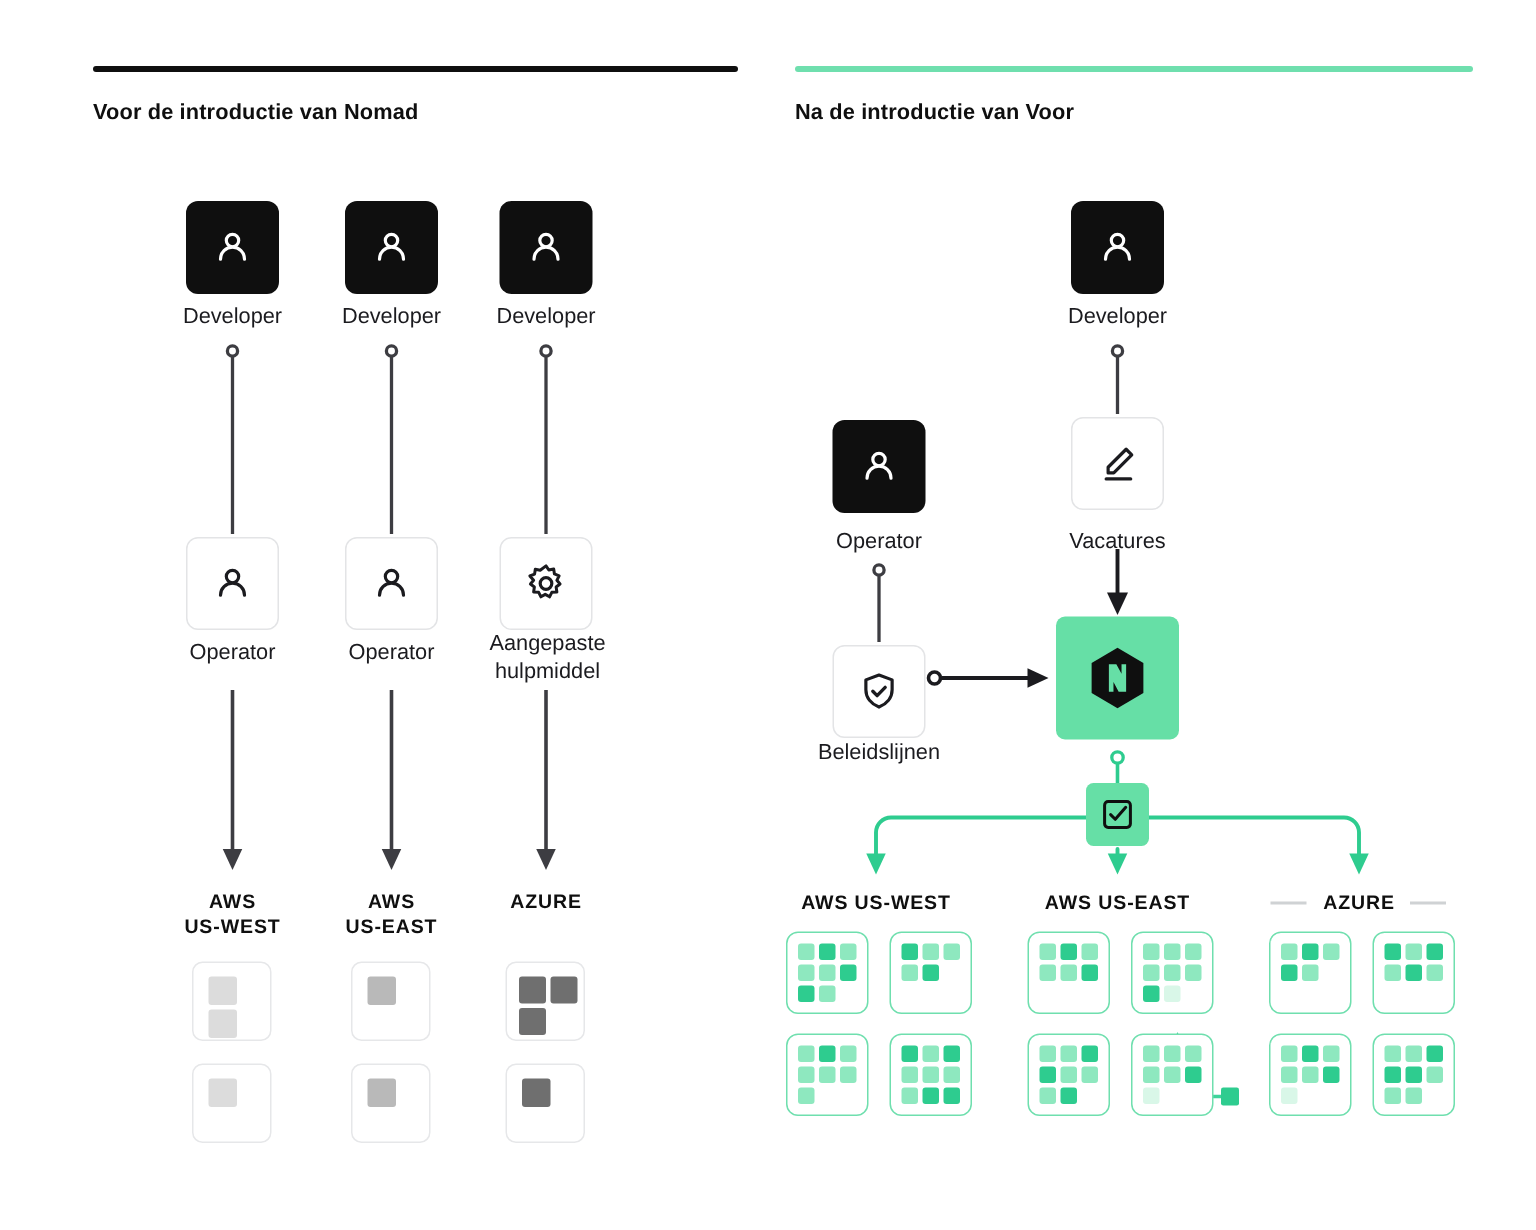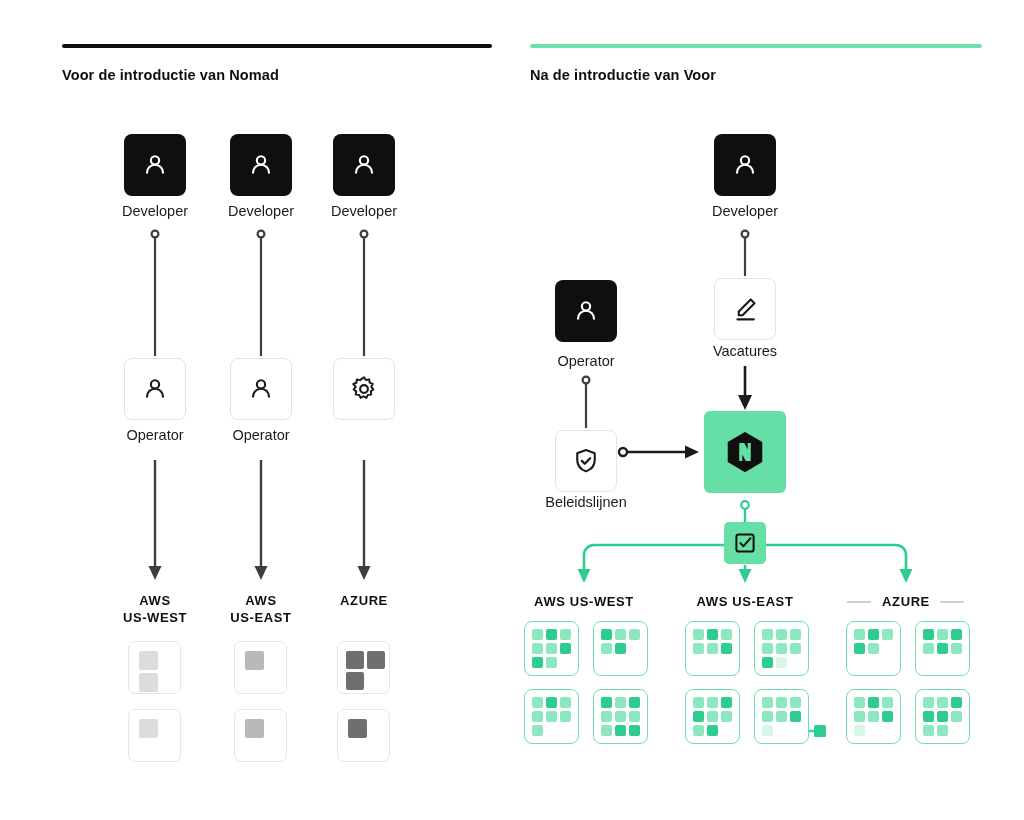--- a/index.html
+++ b/index.html
@@ -171,20 +171,21 @@
     </svg>
   </div>
   <div class="nlabel" style="left:304px;top:202px;width:120px;">Developer</div>
 
   <div class="tile tile-light" style="left:333px;top:358px;">
     <svg width="30" height="30" viewBox="0 0 24 24">
       <circle cx="12" cy="12" r="3.1" fill="none" stroke="#1b1b1f" stroke-width="1.7"></circle>
       <path d="M12 2.6l1.5 2.2 2.6-.5.4 2.6 2.5 1-1.2 2.4 1.7 2-2.1 1.6.4 2.6-2.7.2-1.2 2.4-2.3-1.3-2.3 1.3-1.2-2.4-2.7-.2.4-2.6-2.1-1.6 1.7-2L3.4 8l2.5-1 .4-2.6 2.6.5z" fill="none" stroke="#1b1b1f" stroke-width="1.6" stroke-linejoin="round"></path>
     </svg>
   </div>
+  <div class="nlabel wrap" style="left:310px;top:420px;width:110px;">Aangepaste hulpmiddel</div>
 
   <div class="cloud-label" style="left:304px;top:592px;width:120px;">AZURE</div>
 
   <div class="srvbox" style="left:337px;top:641px;">
     <div class="sq" style="left:8px;top:9px;width:18px;height:18px;background:#6f6f6f;"></div>
     <div class="sq" style="left:29px;top:9px;width:18px;height:18px;background:#6f6f6f;"></div>
     <div class="sq" style="left:8px;top:30px;width:18px;height:18px;background:#6f6f6f;"></div>
   </div>
   <div class="srvbox" style="left:337px;top:709px;">
     <div class="sq" style="left:10px;top:9px;width:19px;height:19px;background:#6f6f6f;"></div>
@@ -233,21 +234,21 @@
     </svg>
   </div>
   <div class="nlabel" style="left:685px;top:202px;width:120px;">Developer</div>
 
   <div class="tile tile-light" style="left:714px;top:278px;">
     <svg width="30" height="30" viewBox="0 0 24 24">
       <path d="M16.6 4.4l3 3L10 17H7v-3z" fill="none" stroke="#1b1b1f" stroke-width="1.7" stroke-linejoin="round"></path>
       <line x1="6" y1="20.2" x2="19" y2="20.2" stroke="#1b1b1f" stroke-width="1.8" stroke-linecap="round"></line>
     </svg>
   </div>
-  <div class="nlabel" style="left:685px;top:342px;width:120px;">Vacatures</div>
+  <div class="nlabel" style="left:685px;top:352px;width:120px;">Vacatures</div>
 
   <div class="tile tile-dark" style="left:555px;top:280px;">
     <svg width="30" height="30" viewBox="0 0 24 24">
       <circle cx="12" cy="8.3" r="3.3" fill="none" stroke="#ffffff" stroke-width="1.7"></circle>
       <path d="M5.6 18.2a6.4 6.4 0 0 1 12.8 0" fill="none" stroke="#ffffff" stroke-width="1.7" stroke-linecap="round"></path>
     </svg>
   </div>
   <div class="nlabel" style="left:526px;top:352px;width:120px;">Operator</div>
 
   <div class="tile tile-light" style="left:555px;top:430px;">

